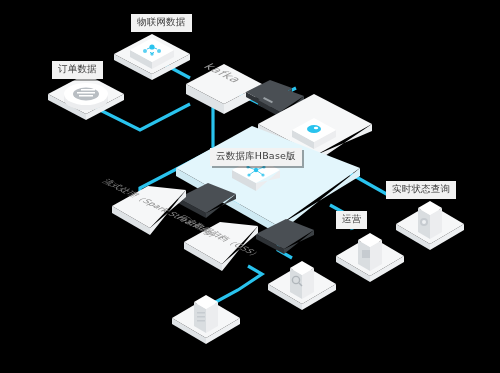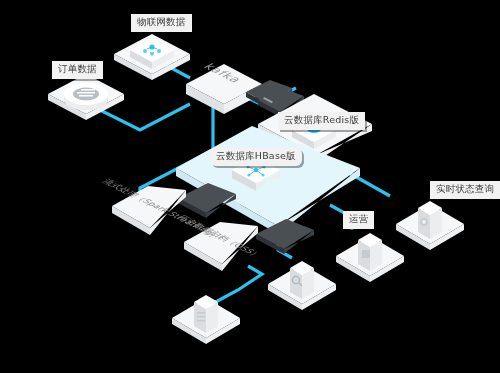--- a/index.html
+++ b/index.html
@@ -257,27 +257,26 @@
       </g>
     </g>
   </svg>
 
   <div class="chip" style="left:52px;top:61px;">订单数据</div>
 
   <div class="chip" style="left:131px;top:14px;">物联网数据</div>
 
   <div class="kafka-text" style="left:213px;top:62px;">kafka</div>
 
-  <div class="chip" style="left:278px;top:112px;">云数据库Redis版</div>
-
-  <div class="chip" style="left:210px;top:148px;border-radius:6px;">云数据库HBase版</div>
+
+  <div class="chip" style="left:210px;top:148px;">云数据库HBase版</div>
 
   <div class="isotext iso-skew" style="left:152px;top:178px;width:86px;margin-left:-43px;">流式处理（Spark Streaming）</div>
 
   <div class="isotext iso-skew" style="left:224px;top:214px;width:80px;margin-left:-40px;">历史数据归档（OSS）</div>
 
-  <div class="chip" style="left:386px;top:181px;margin-left:44px;">实时状态查询</div>
-
-  <div class="chip" style="left:343px;top:211px;">运营</div>
+  <div class="chip" style="left:386px;top:181px;">实时状态查询</div>
+
+  <div class="chip" style="left:336px;top:211px;">运营</div>
 
 
 
 </div>
 
 </body></html>

